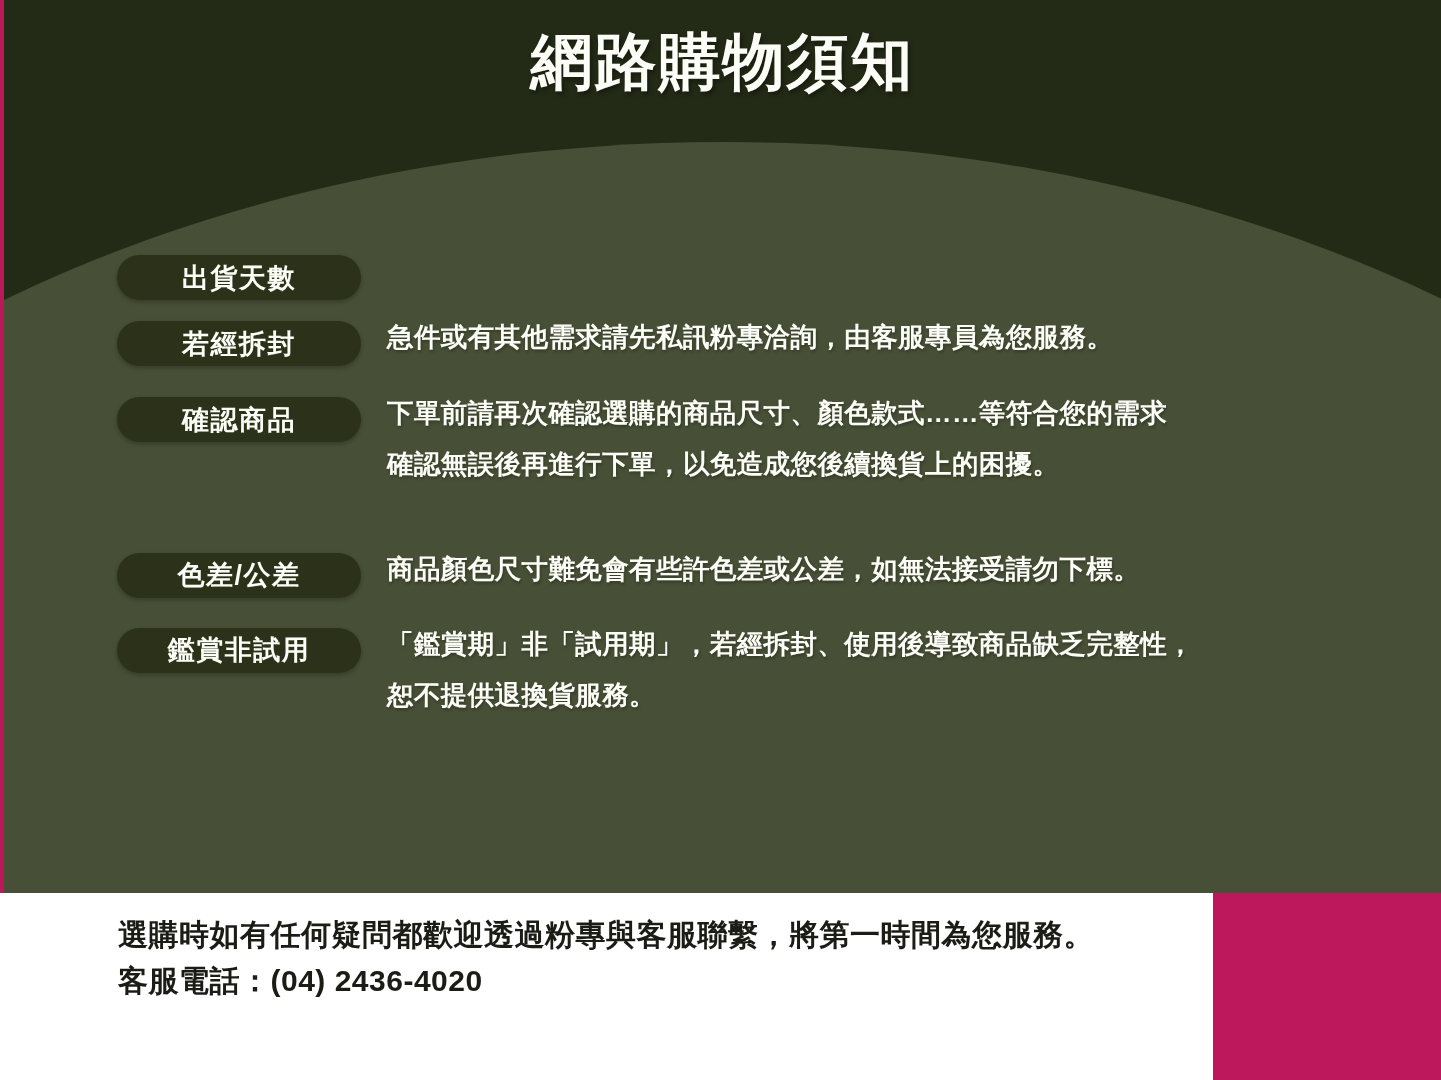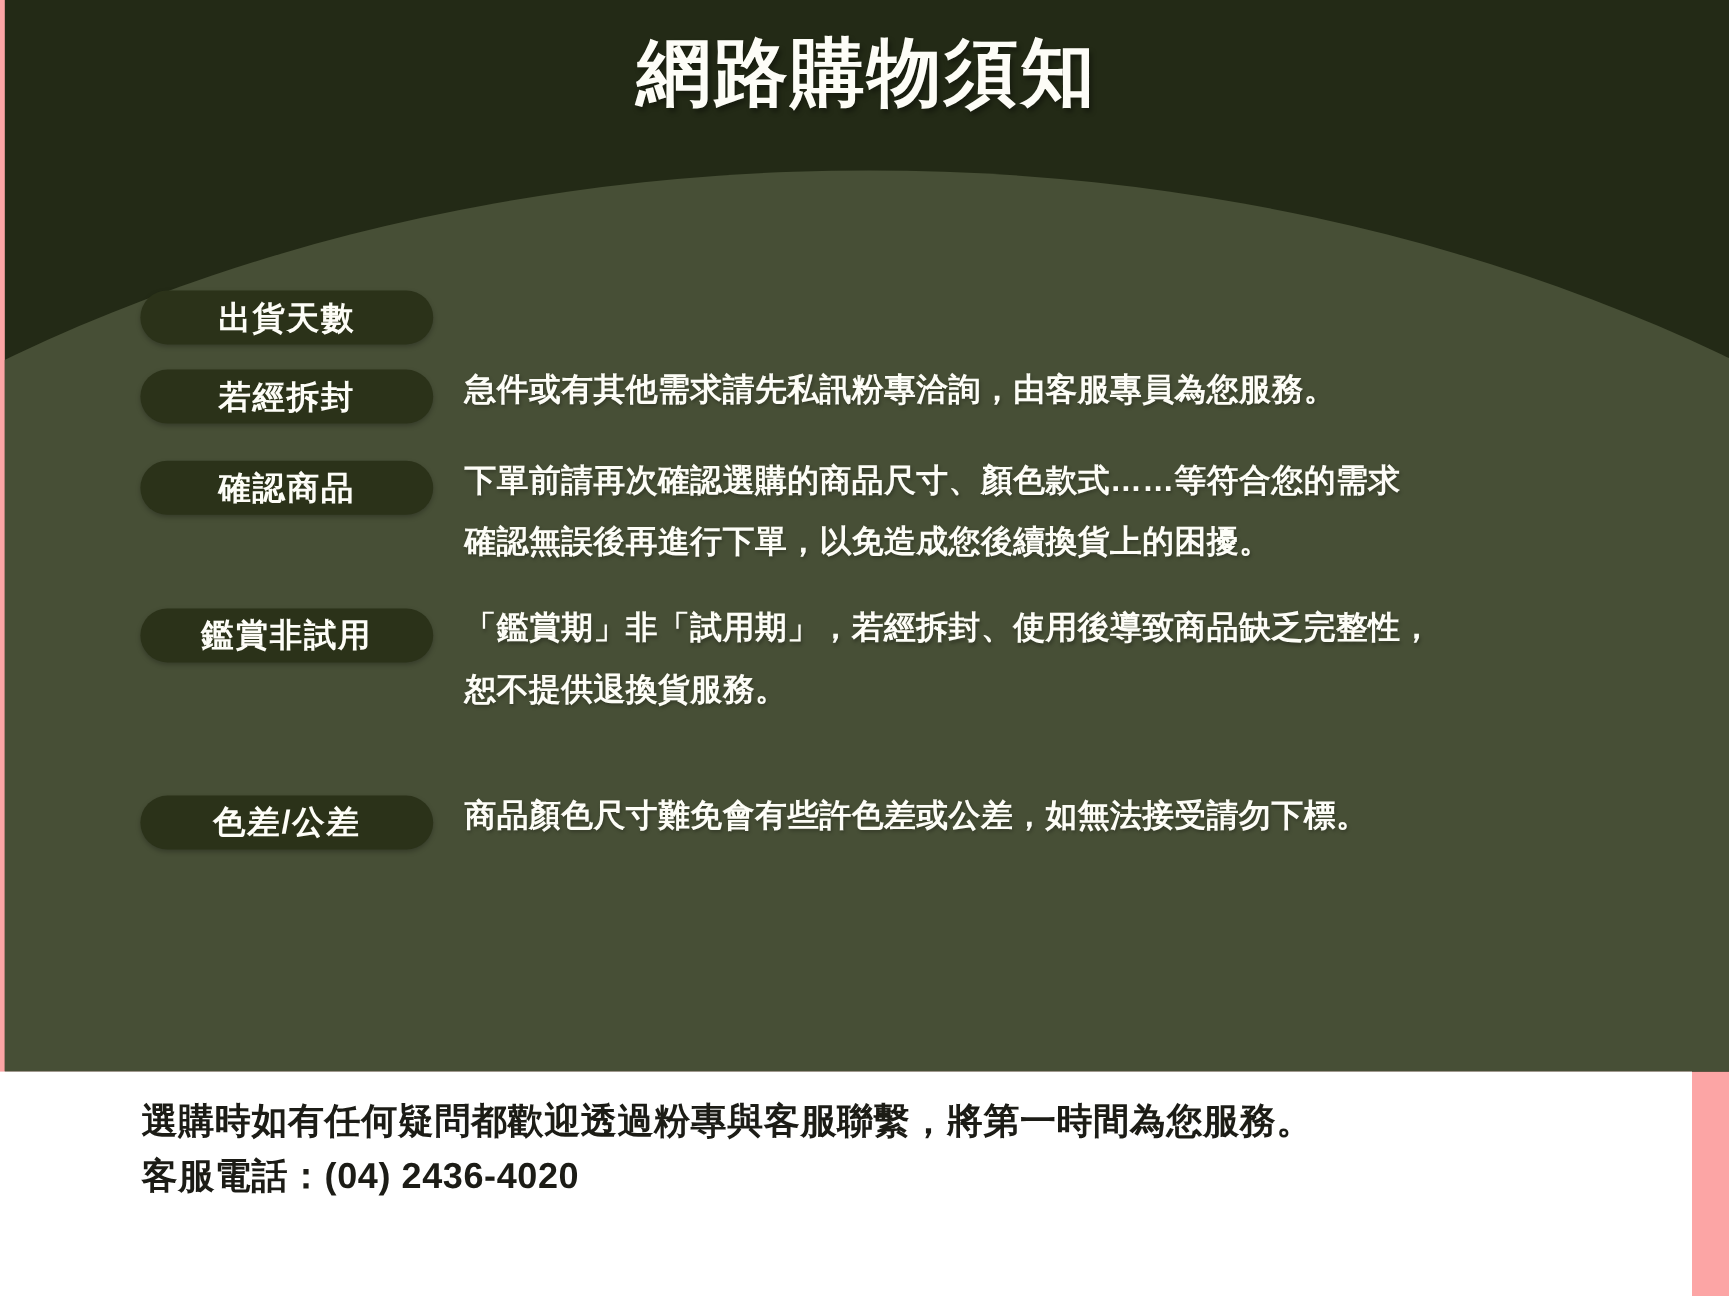--- a/index.html
+++ b/index.html
@@ -11,21 +11,21 @@
     width: 1441px;
     height: 1080px;
     overflow: hidden;
     font-family: "Liberation Sans", "DejaVu Sans", sans-serif;
   }
 
   #page {
     position: relative;
     width: 1441px;
     height: 1080px;
-    background: #fca5a5;
+    background: #be185d;
     overflow: hidden;
   }
 
   
   .hero {
     position: absolute;
     left: 4px;
     top: 0;
     width: 1437px;
     height: 893px;
@@ -55,21 +55,21 @@
     letter-spacing: 2px;
     line-height: 1.1;
     text-shadow: 2px 3px 4px rgba(0,0,0,0.35);
     white-space: nowrap;
   }
 
   
   .rows {
     position: absolute;
     left: 0;
-    top: 233px;
+    top: 246px;
     width: 1433px;
   }
   .row {
     position: relative;
     display: flex;
     align-items: flex-start;
     padding-left: 113px;
   }
   .pill {
     flex: 0 0 auto;
@@ -112,21 +112,21 @@
   .row-4 { margin-top: 54px; }
   .row-5 { margin-top: 12px; }
 
   .row .pill { margin-top: 9px; }
 
   
   .footer {
     position: absolute;
     left: 0;
     top: 893px;
-    width: 1410px;
+    width: 1213px;
     height: 187px;
     background: #ffffff;
   }
   .footer-inner {
     position: absolute;
     left: 118px;
     top: 19px;
     color: #1c1c16;
     font-size: 30px;
     font-weight: 700;
@@ -162,32 +162,32 @@
       </div>
 
       <div class="row row-2">
         <div class="pill">確認商品</div>
         <div class="body">
           <span class="ln">下單前請再次確認選購的商品尺寸、顏色款式……等符合您的需求</span>
           <span class="ln">確認無誤後再進行下單，以免造成您後續換貨上的困擾。</span>
         </div>
       </div>
 
+      <div class="row row-4">
+        <div class="pill">色差/公差</div>
+        <div class="body">
+          <span class="ln">商品顏色尺寸難免會有些許色差或公差，如無法接受請勿下標。</span>
+        </div>
+      </div>
+
       <div class="row row-3">
         <div class="pill">鑑賞非試用</div>
         <div class="body">
           <span class="ln">「鑑賞期」非「試用期」，若經拆封、使用後導致商品缺乏完整性，</span>
           <span class="ln">恕不提供退換貨服務。</span>
-        </div>
-      </div>
-
-      <div class="row row-4">
-        <div class="pill">色差/公差</div>
-        <div class="body">
-          <span class="ln">商品顏色尺寸難免會有些許色差或公差，如無法接受請勿下標。</span>
         </div>
       </div>
 
 
     </div>
   </div>
 
   <div class="footer">
     <div class="footer-inner">
       <span class="ln">選購時如有任何疑問都歡迎透過粉專與客服聯繫，將第一時間為您服務。</span>

